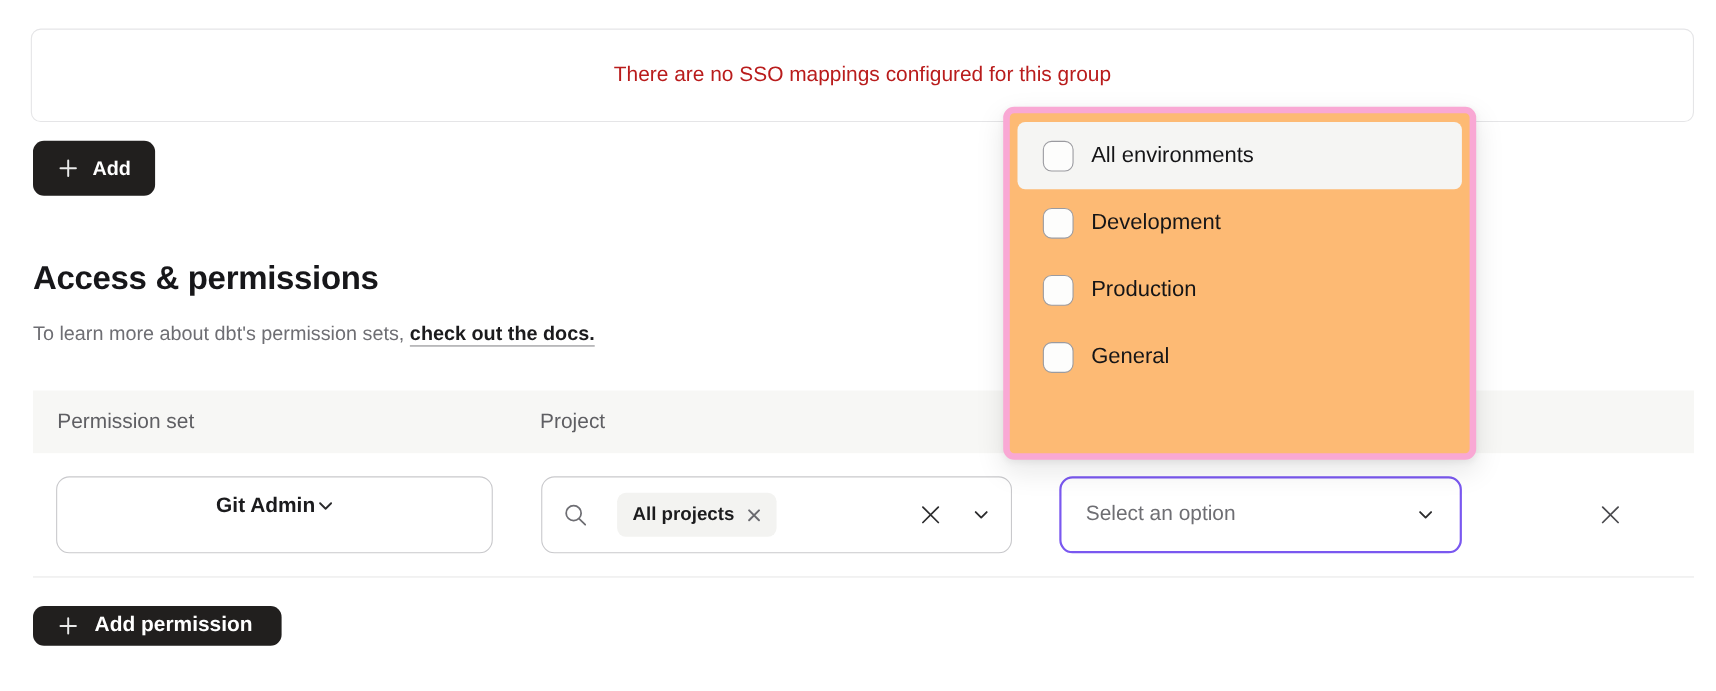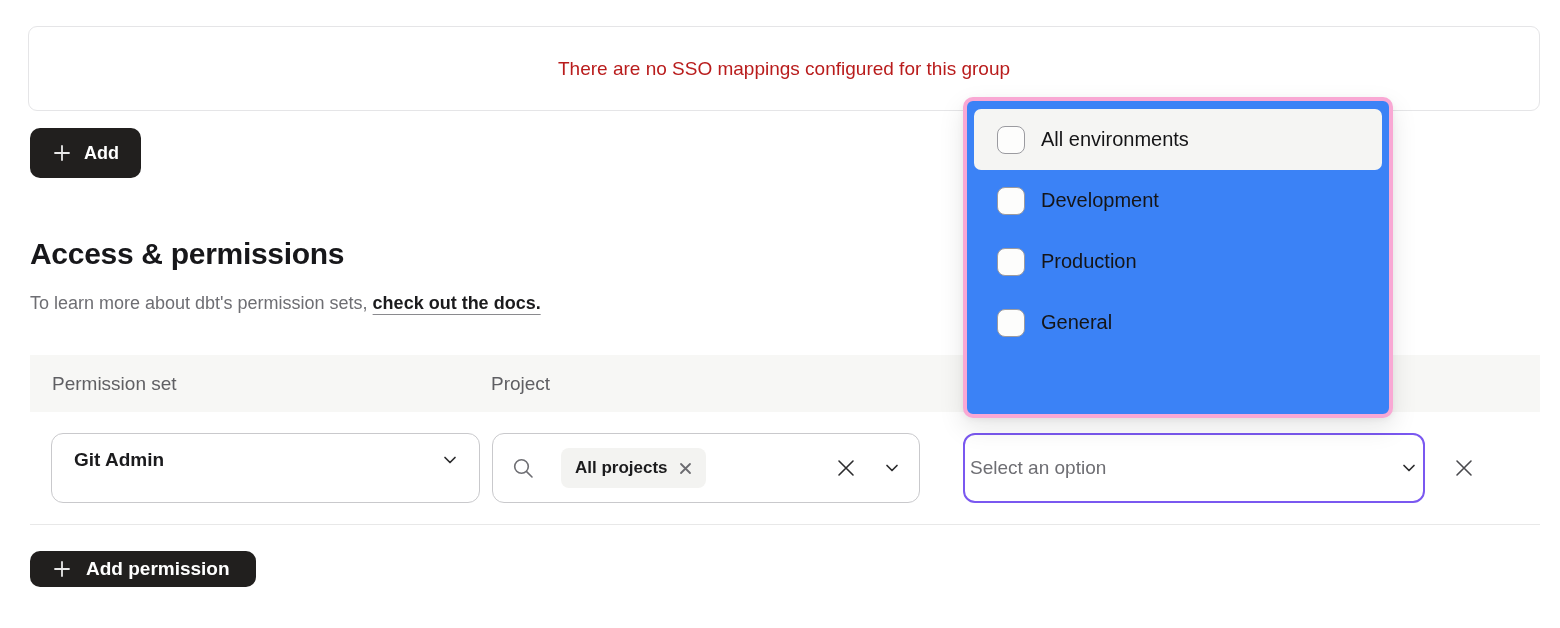--- a/index.html
+++ b/index.html
@@ -39,45 +39,45 @@
   .col-permission { left:22px; }
   .col-project { left:461px; }
 
   .table-row { position:absolute; left:30px; top:412px; width:1510px; height:113px; border-bottom:1px solid #e8e8e8; }
 
   .select {
     position:absolute; top:21px; height:70px; background:#ffffff;
     border:1px solid #c9c9cc; border-radius:12px;
     display:flex; align-items:center; cursor:pointer;
   }
-  .select-permission { left:21px; width:429px; padding:0 20px 16px 22px; justify-content:space-between; }
+  .select-permission { left:21px; width:397px; padding:0 20px 16px 22px; justify-content:center; }
   .select-permission .value { font-size:19px; font-weight:700; color:#1b1b1d; }
 
   .select-project { left:462px; width:428px; padding:0 18px 0 18px; gap:26px; }
   .tag-pill {
     display:inline-flex; align-items:center; gap:11px; height:40px; padding:0 14px;
     background:#f3f3f1; border-radius:8px;
   }
   .tag-pill .tag-label { font-size:17px; font-weight:700; color:#1b1b1d; }
   .spacer { flex:1; }
   .icon-btn { display:inline-flex; align-items:center; justify-content:center; background:none; border:none; cursor:pointer; padding:0; }
 
-  .select-environment { left:933px; width:462px; padding:0 5px; justify-content:space-between; border:2px solid #7a58f0;gap:36px; }
+  .select-environment { left:933px; width:366px; padding:0 22px; justify-content:space-between; border:2px solid #7a58f0;gap:36px; }
   .select-environment .placeholder { font-size:19px; color:#6e6e73; }
 
   .row-remove {
     position:absolute; left:1416px; top:38px; width:36px; height:36px;
     display:flex; align-items:center; justify-content:center;
     background:none; border:none; cursor:pointer;
   }
 
   
   .dropdown {
-    position:absolute; left:963px; top:97px; width:430px; height:321px;
-    background:#3b82f6; border:4px solid #f9a8d4; border-radius:10px;
+    position:absolute; left:912px; top:97px; width:430px; height:321px;
+    background:#fdba74; border:6px solid #f9a8d4; border-radius:10px;
     box-shadow:0 10px 26px rgba(20,20,24,0.10), 0 2px 6px rgba(20,20,24,0.05);
     padding:8px 7px; z-index:10;
   }
   .dd-item {
     height:61px; display:flex; align-items:center; gap:16px;
     padding:0 23px; border-radius:7px; cursor:pointer;
   }
   .dd-item.active { background:#f5f5f3; }
   .checkbox {
     width:28px; height:28px; border:1px solid #9b9ba0; border-radius:8px;

